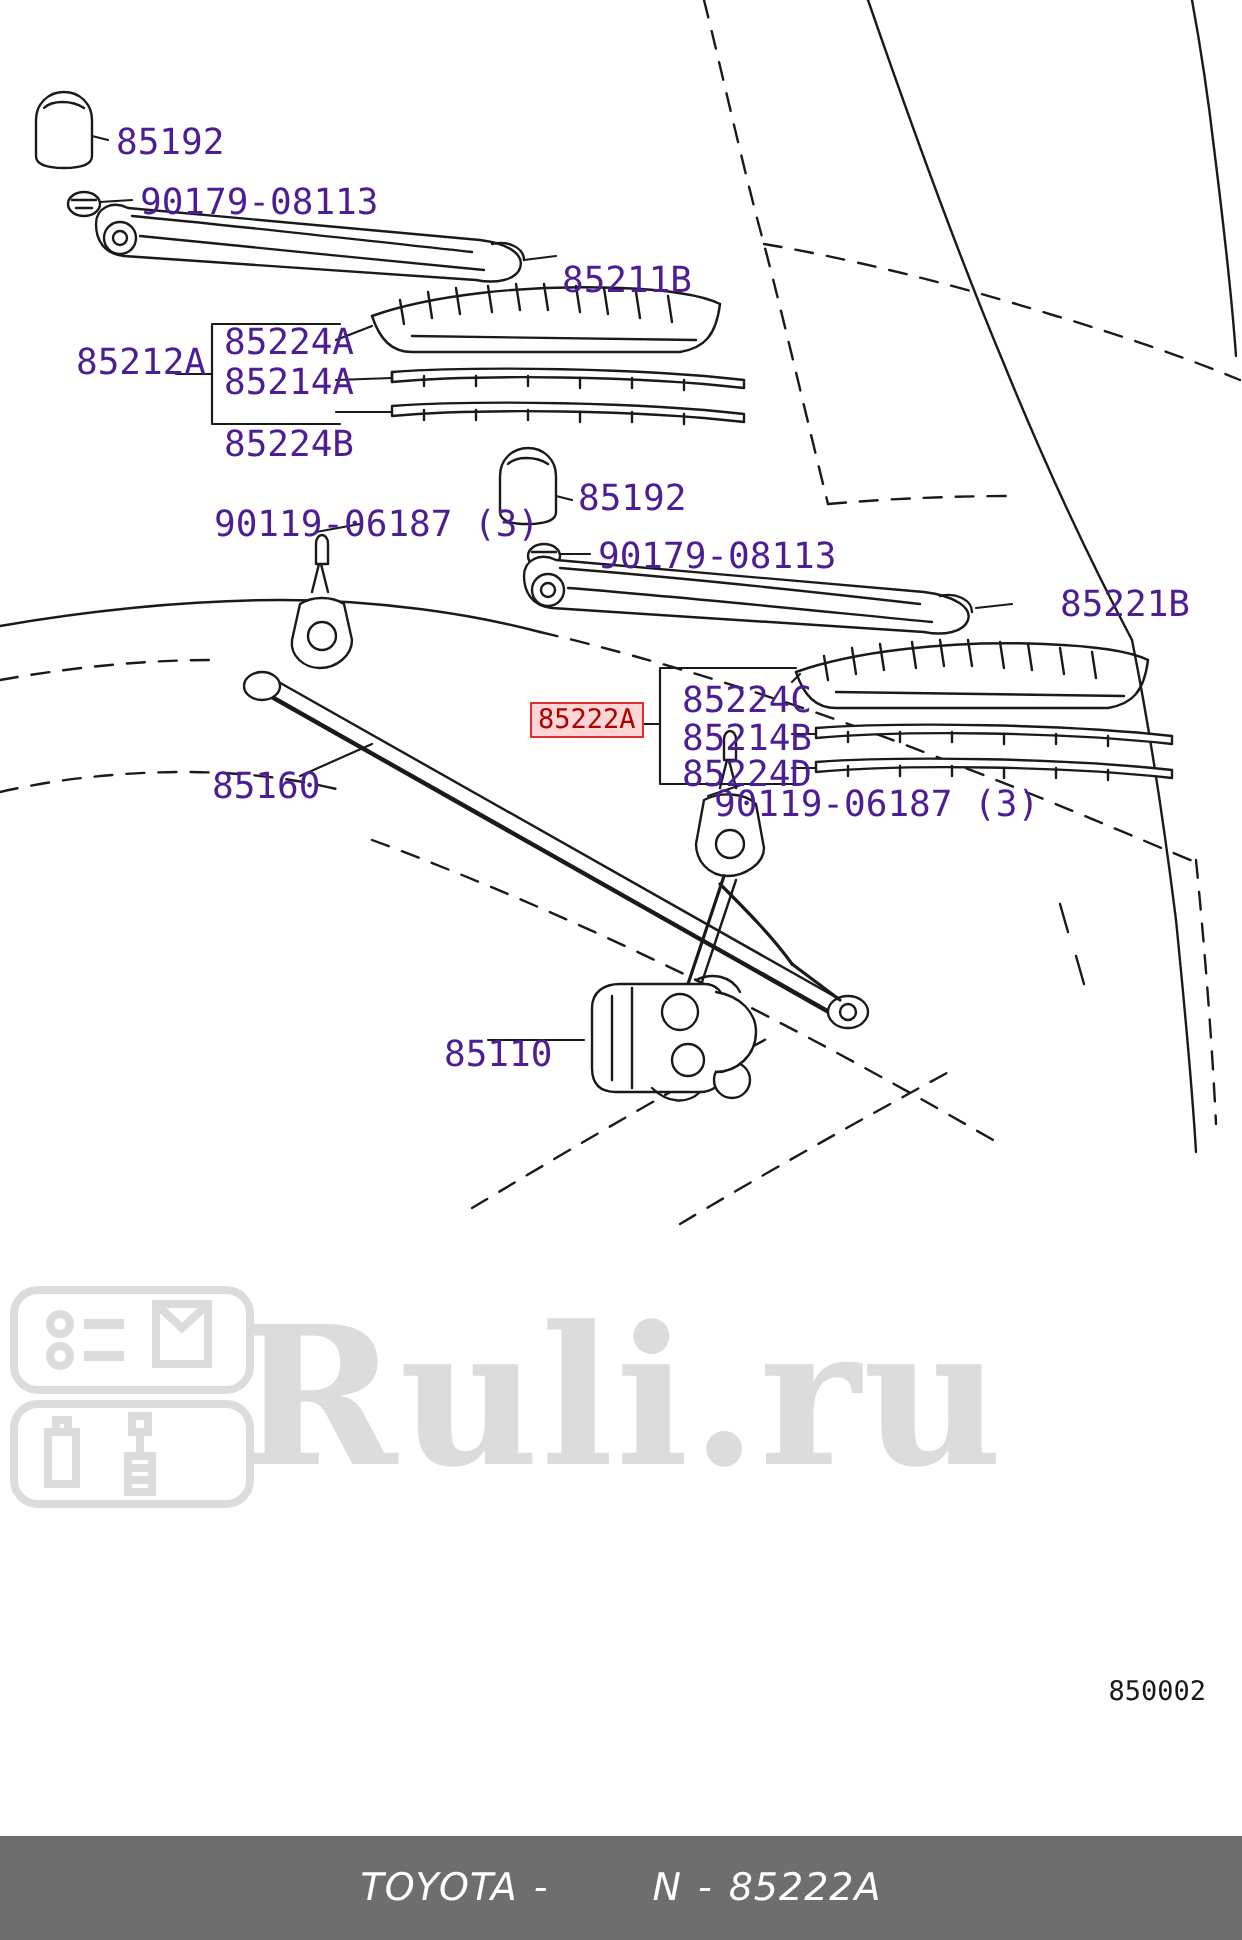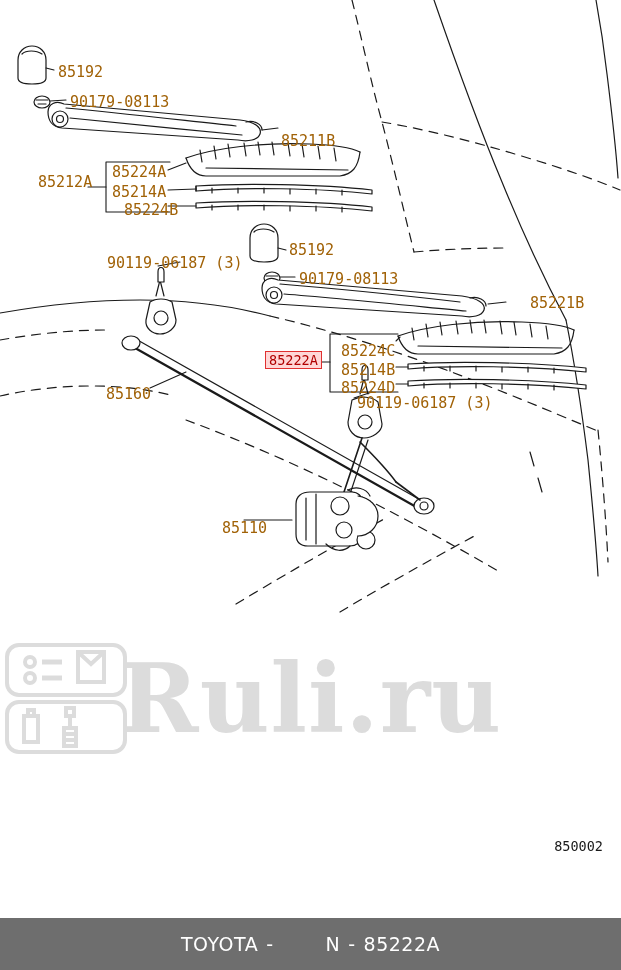--- a/index.html
+++ b/index.html
@@ -16,23 +16,23 @@
     background: #ffffff;
   }
   #diagram {
     position: absolute;
     left: 0; top: 0;
     width: 621px; height: 900px;
   }
   .lbl {
     position: absolute;
     font-family: "DejaVu Sans Mono", monospace;
-    font-size: 15px;
+    font-size: 18px;
     letter-spacing: 0px;
-    color: #a16207;
+    color: #4c1d95;
     white-space: nowrap;
     line-height: 14px;
   }
   .lbl-hl {
     position: absolute;
     font-family: "DejaVu Sans Mono", monospace;
     font-size: 13.5px;
     color: #b00000;
     background: #ffd6d6;
     border: 1.5px solid #e03030;
@@ -75,20 +75,21 @@
   }
   
   #footer {
     position: absolute;
     left: 0; bottom: 0;
     width: 621px; height: 52px;
     background: #6e6e6e;
     display: flex;
     align-items: center;
     justify-content: center;
+    font-style: italic;
   }
   #footer-inner {
     display: flex;
     align-items: center;
     color: #ffffff;
     font-family: "DejaVu Sans", sans-serif;
     font-size: 19px;
     letter-spacing: 0.5px;
   }
   #footer-inner .gap { display: inline-block; width: 44px; }
@@ -226,21 +227,21 @@
         <path d="M354 398 L372 392" stroke-width="1.1"></path>
       </g>
     </svg>
 
     <div class="lbl" style="left:58px; top:65px;">85192</div>
     <div class="lbl" style="left:70px; top:95px;">90179-08113</div>
     <div class="lbl" style="left:281px; top:122px;margin-top:12px;">85211B</div>
     <div class="lbl" style="left:38px; top:175px;">85212A</div>
     <div class="lbl" style="left:112px; top:165px;">85224A</div>
     <div class="lbl" style="left:112px; top:185px;">85214A</div>
-    <div class="lbl" style="left:112px; top:203px;margin-left:12px;">85224B</div>
+    <div class="lbl" style="left:112px; top:216px;">85224B</div>
     <div class="lbl" style="left:289px; top:243px;">85192</div>
     <div class="lbl" style="left:107px; top:256px;">90119-06187 (3)</div>
     <div class="lbl" style="left:299px; top:272px;">90179-08113</div>
     <div class="lbl" style="left:530px; top:296px;">85221B</div>
     <div class="lbl" style="left:341px; top:344px;text-align:center;">85224C</div>
     <div class="lbl" style="left:341px; top:363px;">85214B</div>
     <div class="lbl" style="left:341px; top:381px;">85224D</div>
     <div class="lbl" style="left:106px; top:387px;">85160</div>
     <div class="lbl" style="left:357px; top:396px;">90119-06187 (3)</div>
     <div class="lbl" style="left:222px; top:521px;">85110</div>

